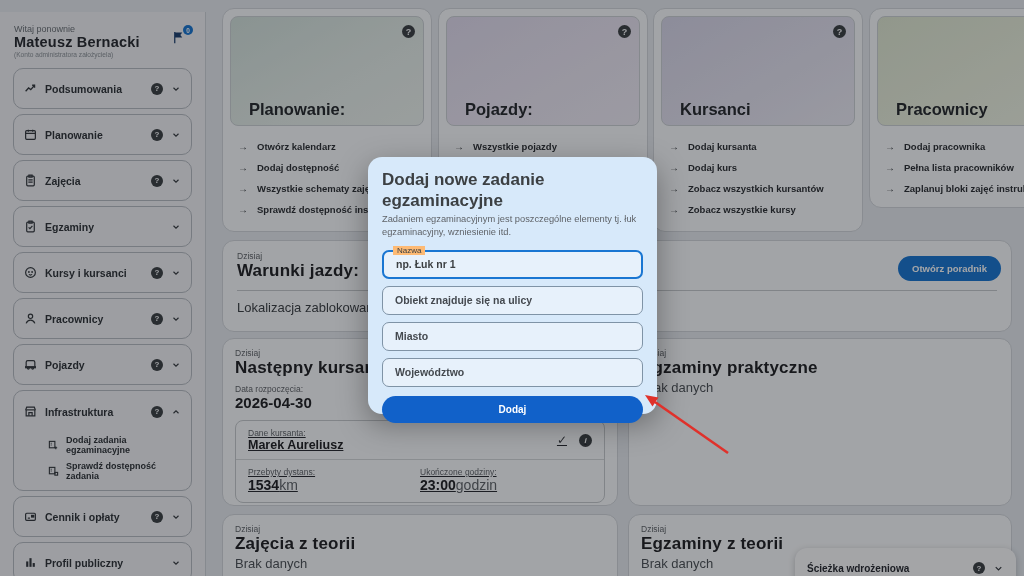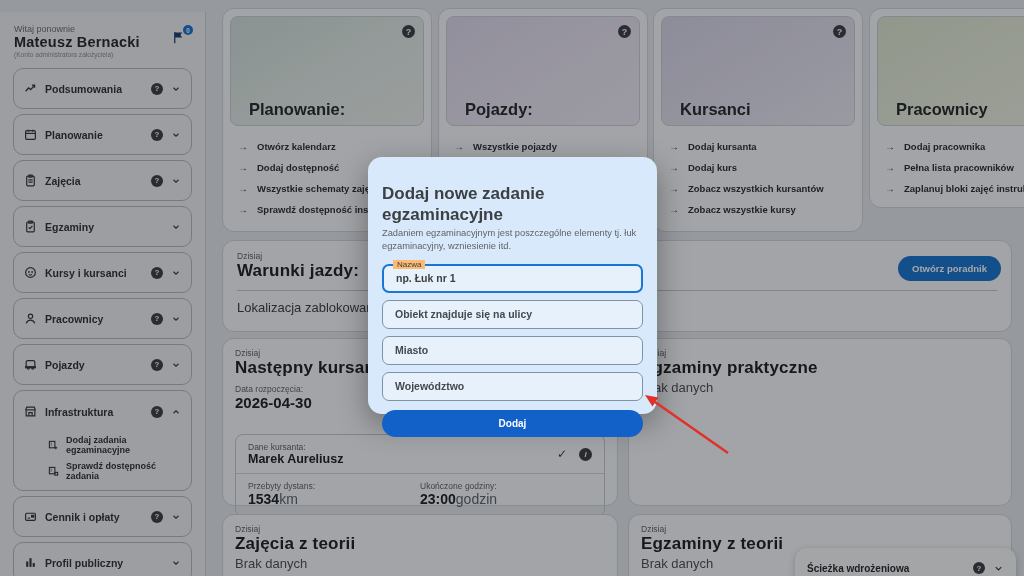--- a/index.html
+++ b/index.html
@@ -63,42 +63,42 @@
   .warunki { padding:10px 14px; }
   .warunki .rule { border-top:1px solid #c6cacd; margin-top:9px; }
   .warunki .status { font-size:13px; color:#3a3e42; margin-top:9px; }
   .btn-guide { position:absolute; right:10px; top:15px; background:#1976d2; color:#fff; border:none;
                border-radius:14px; padding:7px 14px; font-size:9.5px; font-weight:700; cursor:pointer;
                font-family:inherit; }
 
   .nextst { padding:9px 12px; }
   .datelbl { font-size:8.5px; color:#5f6368; margin-top:6px; }
   .dateval { font-size:15px; font-weight:700; color:#202124; }
-  .inner { border:1px solid #c6cacd; border-radius:8px; margin-top:23px; }
+  .inner { border:1px solid #c6cacd; border-radius:8px; margin-top:9px;text-decoration:underline; }
   .inner .row1 { display:flex; align-items:center; padding:7px 12px; border-bottom:1px solid #d4d7da; }
   .inner .who { flex:1; }
   .ilbl { font-size:8.5px; color:#5f6368; }
   .ival { font-size:12.5px; font-weight:700; color:#202124; }
   .ckmark { font-size:12px; color:#3a3e42; margin-right:12px; }
   .info-ic { width:13px; height:13px; border-radius:50%; background:#3c4043; color:#fff; font-size:8px;
              font-weight:700; font-style:italic; display:flex; align-items:center; justify-content:center; }
   .inner .row2 { display:flex; padding:7px 12px 9px 12px; }
   .inner .col { width:50%; }
   .bignum { font-size:14px; font-weight:700; color:#202124; }
   .unit { font-weight:400; color:#5f6368; }
 
   .floating { position:absolute; left:795px; top:548px; width:221px; height:40px; background:#fdfdfe;
               border-radius:12px; box-shadow:0 2px 7px rgba(0,0,0,.22); display:flex; align-items:center;
               gap:8px; padding:0 12px; z-index:2; }
   .floating .lbl { flex:1; font-size:10px; font-weight:700; color:#26292e; }
 
   
   .dim { position:absolute; inset:0; background:rgba(10,13,18,.37); z-index:40; }
   .modal { position:absolute; left:368px; top:157px; width:289px; height:257px; background:#d7e9fa;
-           border-radius:14px; z-index:50; padding:27px 14px; box-shadow:0 10px 30px rgba(0,0,0,.35); }
+           border-radius:14px; z-index:50; padding:13px 14px; box-shadow:0 10px 30px rgba(0,0,0,.35); }
   .m-title { font-size:17px; font-weight:700; color:#3c4043; line-height:1.22; }
   .m-desc { font-size:9.3px; color:#5f6368; line-height:1.3; margin-top:2px; }
   .field { position:relative; height:29px; border:1px solid #7f93a6; border-radius:7px; background:#e7f1fb;
            margin-top:7px; display:flex; align-items:center; }
   .field input { width:100%; background:transparent; border:none; outline:none; padding:0 12px;
                  font-family:inherit; font-size:10.5px; font-weight:700; color:#3c4043; }
   .field input::placeholder { color:#44494f; opacity:1; }
   .field.focused { border:2px solid #1976d2; }
   .flabel { position:absolute; top:-6px; left:9px; background:#fdba74; padding:0 4px; font-size:8px;
             color:#3c4043; line-height:1.2; }

